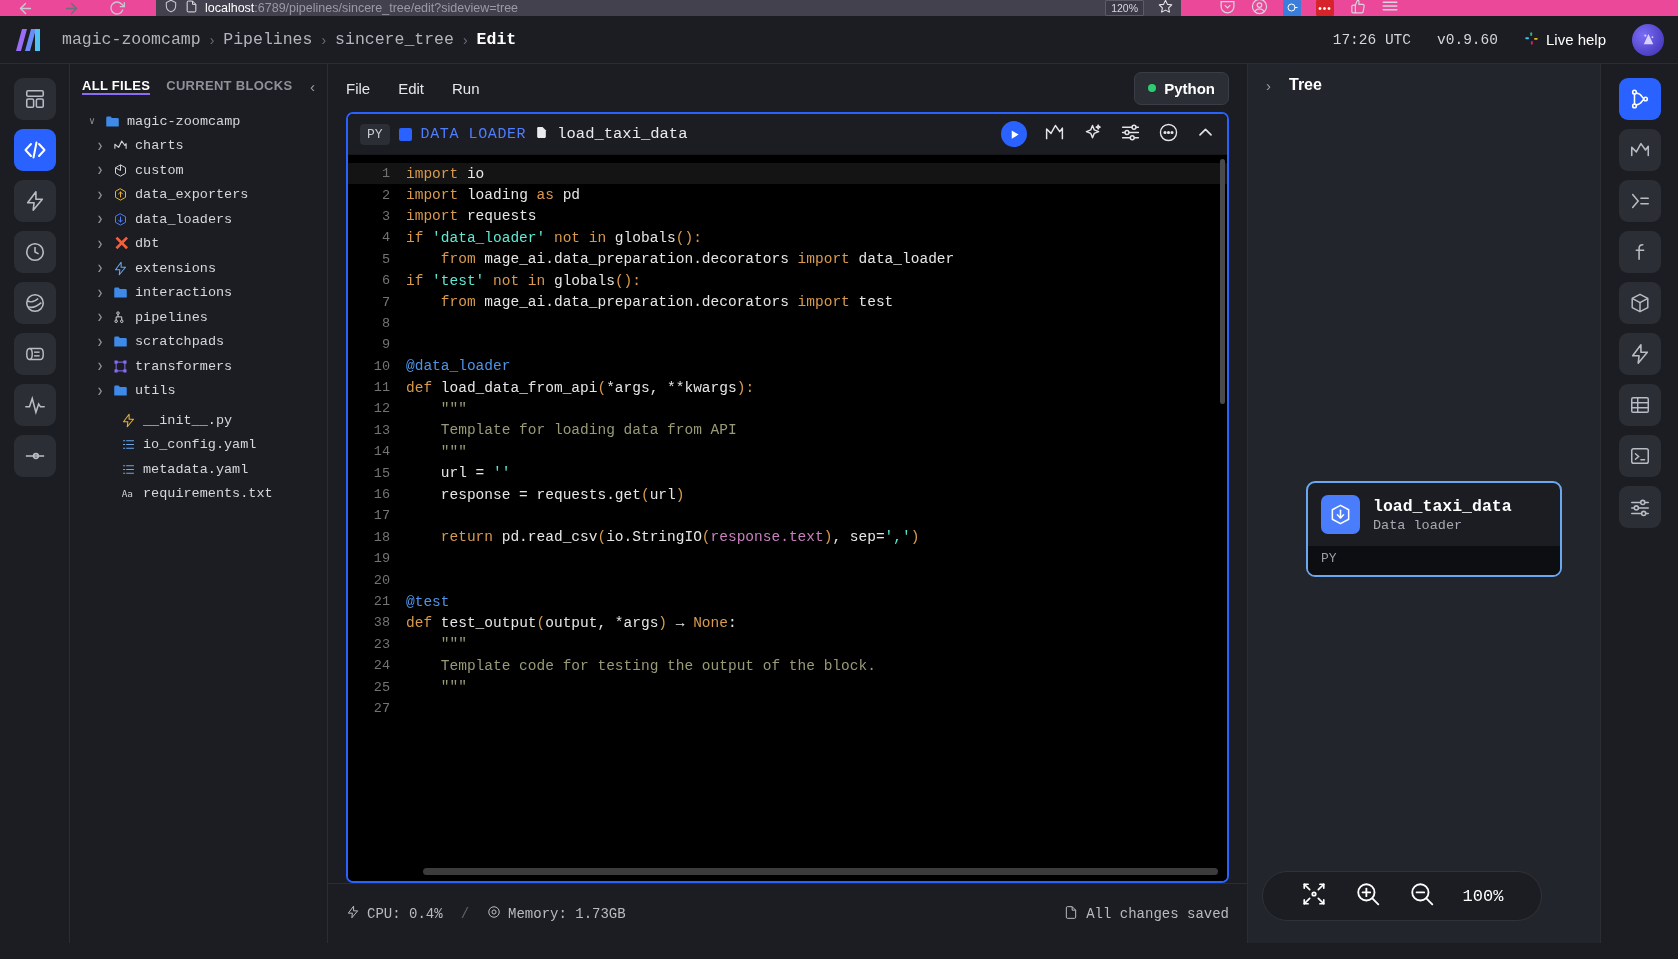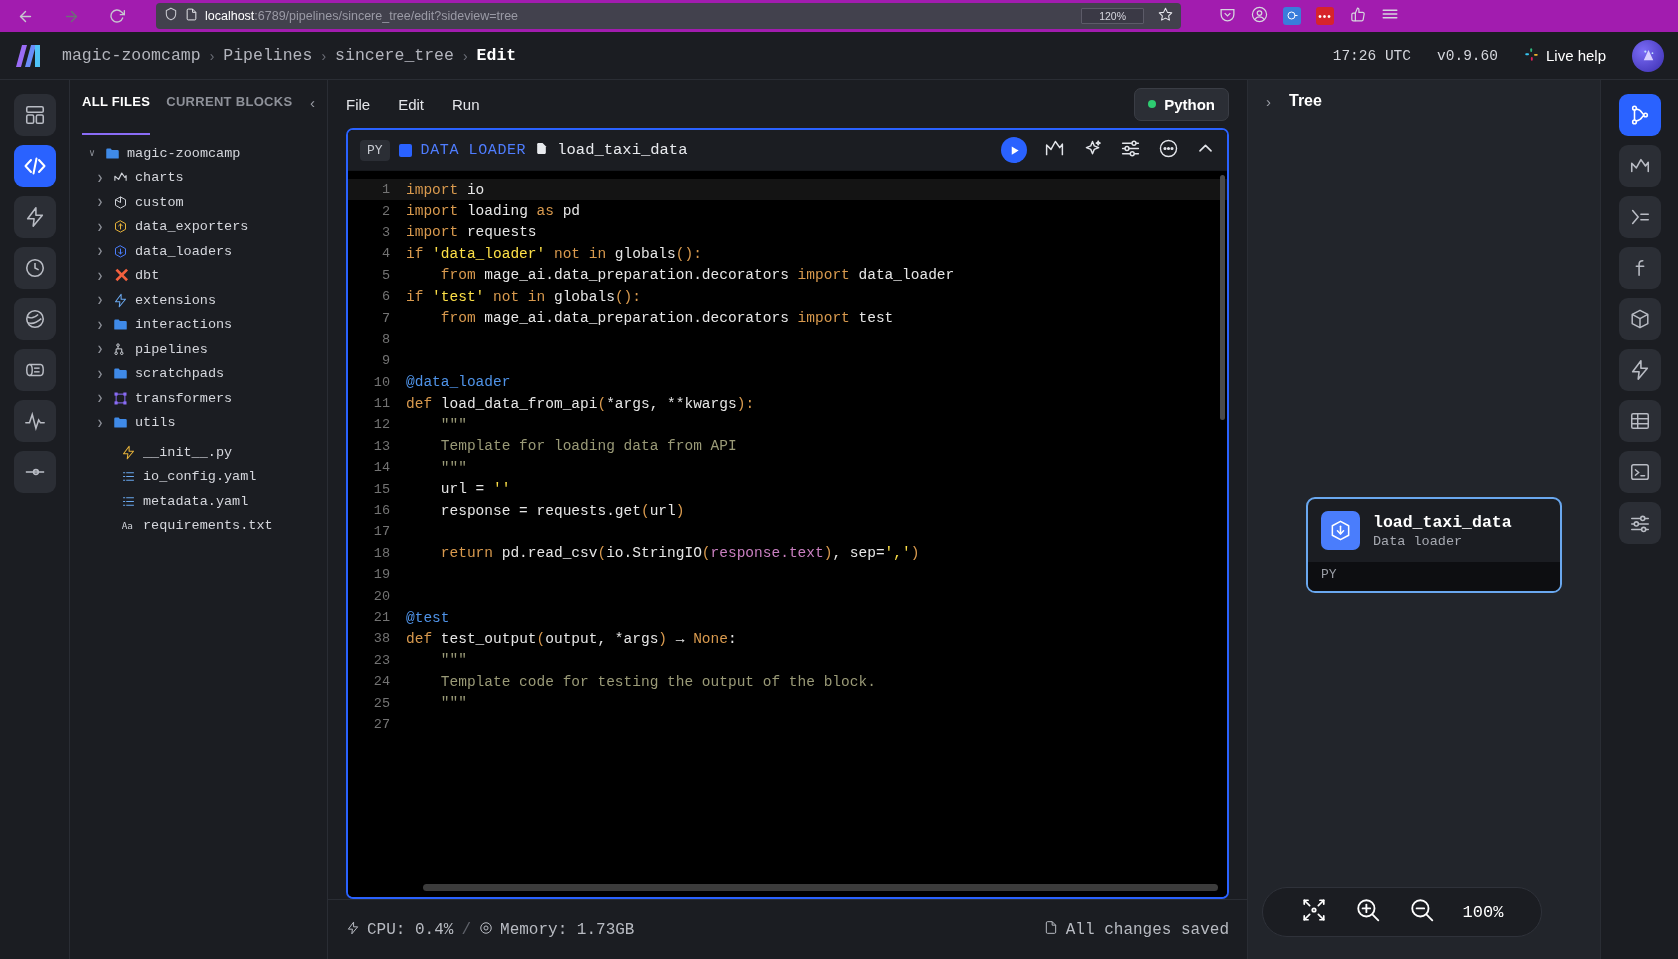--- a/index.html
+++ b/index.html
@@ -6,38 +6,38 @@
   html, body {
     width: 1678px; height: 959px;
     background: #1b1d22;
     font-family: "Liberation Sans", sans-serif;
     overflow: hidden;
   }
   .mono { font-family: "Liberation Mono", monospace; }
 
   
   #browser-bar {
-    height: 32px; background: #a21caf;
+    height: 16px; background: #ec4899;
     display: flex; align-items: center; padding: 0 10px; gap: 16px;
   }
   .nav-btn {
     width: 30px; height: 28px; display: flex; align-items: center; justify-content: center;
     color: #c8c8d0; border-radius: 4px; flex: none;
   }
   .nav-btn.disabled { color: #6e6e78; }
   #url-area {
     flex: 1; height: 26px; background: #42414d; border-radius: 4px;
     display: flex; align-items: center; padding: 0 8px; margin: 0 8px; gap: 7px;
     max-width: 1025px;
   }
   #url-text { font-size: 12.5px; color: #ffffff; white-space: nowrap; }
   #url-text .dim { color: #9a9aa5; }
   .zoom-pill {
     font-size: 10.5px; color: #d8d8e0; border: 1px solid #5c5b68;
-    border-radius: 1px; padding: 1px 17px; background: #3a3945; margin-left: auto;
+    border-radius: 1px; padding: 1px 5px; background: #3a3945; margin-left: auto;
   }
   .star { color: #c8c8d0; font-size: 14px; margin-left: 7px; }
   #ext-icons { display: flex; align-items: center; gap: 15px; margin-left: 14px; color: #c8c8d0; }
   .ext-sq { width: 18px; height: 18px; border-radius: 3px; display:flex; align-items:center; justify-content:center; }
 
   
   #app { height: 927px; display: flex; flex-direction: column; background: #1b1d22; }
 
   #app-header {
     height: 48px; display: flex; align-items: center; padding: 0 14px;
@@ -66,21 +66,21 @@
   }
   .rail-btn {
     width: 42px; height: 42px; border-radius: 9px; background: #2b2e35;
     display: flex; align-items: center; justify-content: center; color: #b9bcc4;
   }
   .rail-btn.active { background: #2a62ff; color: #fff; }
 
   
   #filepane { width: 258px; background: #1b1d22; border-right: 1px solid #2a2d34; flex: none; display:flex; flex-direction:column; }
   #file-tabs { display: flex; align-items: flex-start; padding: 14px 12px 0 12px; gap: 16px; }
-  .ftab { font-size: 13px; font-weight: bold; letter-spacing: .3px; color: #8e9199; padding-bottom: 24px; text-align: center; }
+  .ftab { font-size: 13px; font-weight: bold; letter-spacing: .3px; color: #8e9199; padding-bottom: 0; text-align: center; }
   .ftab.active { color: #fff; border-bottom: 2px solid #8a6cf6; }
   #collapse-ic { margin-left: auto; color: #9a9da5; font-size: 15px; padding-bottom: 8px; }
   #tree { padding: 6px 0 0 2px; font-size: 13.5px; overflow: hidden; }
   .trow { display: flex; align-items: center; height: 24.5px; gap: 6px; padding-left: 14px; color: #d5d7dd; white-space: nowrap; }
   .trow .caret { width: 12px; color: #8b8e96; font-size: 10px; flex: none; text-align: center; }
   .trow .ic { width: 17px; flex: none; display: flex; align-items: center; justify-content: center; }
   .trow.lvl1 { padding-left: 22px; }
   .trow.lvl1-noc { padding-left: 48px; align-items: flex-end; }
 
   
@@ -108,31 +108,31 @@
   #block-name { color: #e8eaee; font-size: 15.5px; }
   #block-actions { margin-left: auto; display: flex; align-items: center; gap: 17px; }
   #play-btn { width: 26px; height: 26px; border-radius: 50%; background: #2a62ff; display:flex; align-items:center; justify-content:center; }
 
   #code-area { flex: 1; background: #000; overflow: hidden; position: relative; padding-top: 8px; }
   .cl { display: flex; height: 21.4px; align-items: center; font-size: 14.5px; white-space: pre; }
   .cl.hl { background: #141414; }
   .lnum { width: 58px; text-align: right; padding-right: 16px; color: #737373; flex: none; font-size: 13.5px; }
   .ctext { color: #e6e6e6; }
   .k { color: #d99a4e; }
-  .s { color: #fde047; }
+  .s { color: #5eead4; }
   .c { color: #9a9a77; }
   .d { color: #4f93e8; }
   .p { color: #c97fc0; }
   .pr { color: #d99a4e; }
   #hscroll { position: absolute; left: 75px; right: 9px; bottom: 6px; height: 7px; background: #3c3c3c; border-radius: 4px; }
   #vscroll { position: absolute; right: 2px; top: 4px; width: 5px; height: 245px; background: #4a4a4a; border-radius: 3px; }
 
   #statusbar {
-    height: 60px; display: flex; align-items: center; padding: 0 18px; 
-    color: #b8bbc2; font-size: 16px; flex: none; border-top: 1px solid #2a2d34;
+    height: 60px; display: flex; align-items: center; padding: 0 18px; gap: 10px;
+    color: #b8bbc2; font-size: 14px; flex: none; border-top: 1px solid #2a2d34;
   }
   .sb-item { display: flex; align-items: center; gap: 7px; }
   .sb-sep { color: #5e6169; margin: 0 8px; }
   #saved { margin-left: auto; display: flex; align-items: center; gap: 8px; }
 
   
   #treepane { width: 352px; background: #22252b; flex: none; display: flex; flex-direction: column; position: relative; }
   #tree-header { height: 42px; display: flex; align-items: center; gap: 18px; padding: 0 18px; }
   #tree-header .tcaret { color: #9a9da5; font-size: 15px; }
   #tree-title { color: #fff; font-size: 16px; font-weight: bold; }

